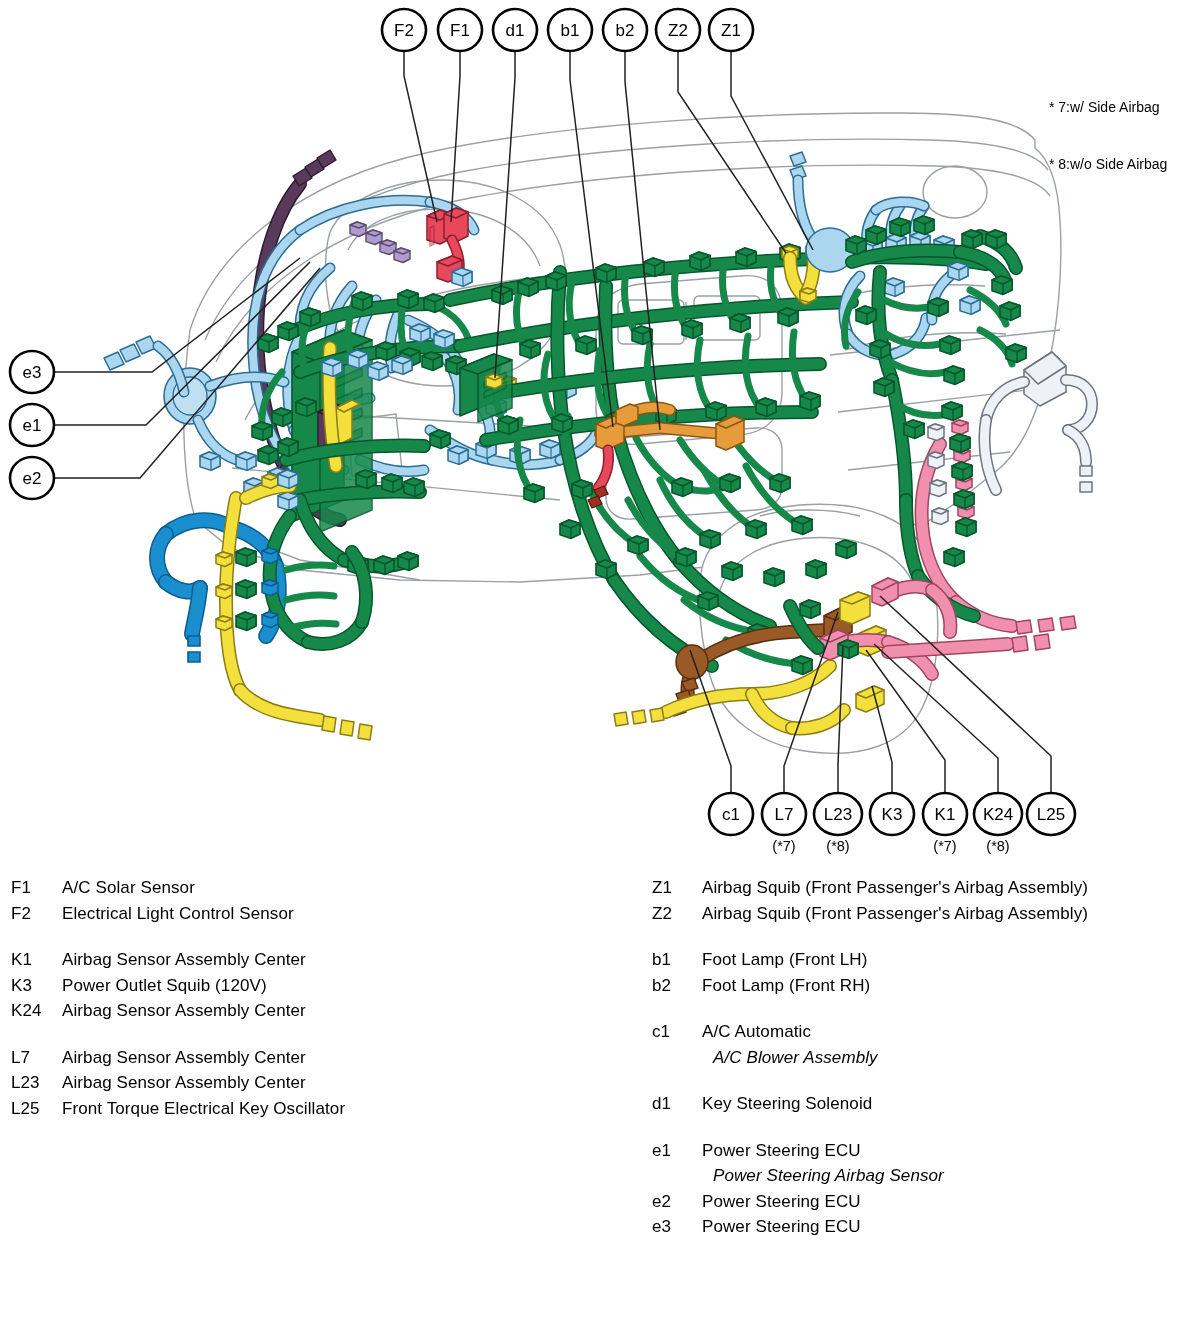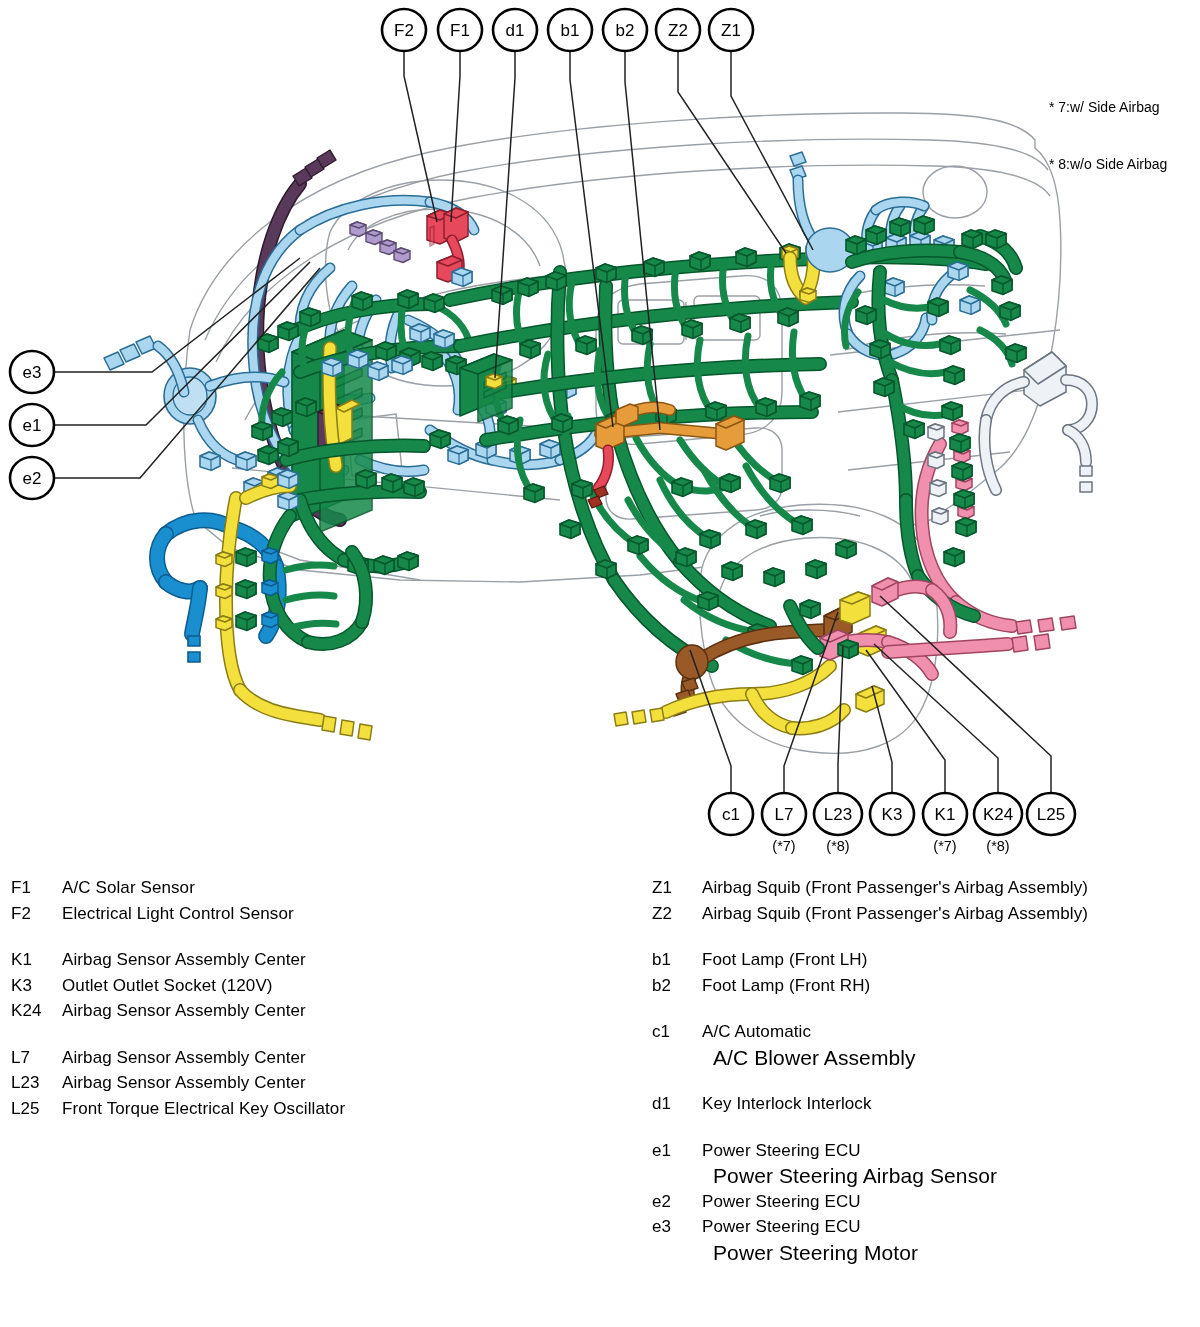--- a/index.html
+++ b/index.html
@@ -22,21 +22,21 @@
   .legend-col{position:absolute;top:0;}
   #legend-col-left{left:0px;width:620px;}
   #legend-col-right{left:640px;width:560px;}
   .legend-group{margin-bottom:21px;}
   .legend-row{display:flex;align-items:flex-start;height:25.5px;}
   .legend-code{
     width:62px;flex:0 0 62px;font-size:17px;line-height:25.5px;
     padding-left:11px;box-sizing:border-box;letter-spacing:.1px;
   }
   .legend-desc{font-size:17px;line-height:25.5px;letter-spacing:.1px;text-align:center;}
-  .legend-sub{padding-left:73px;font-size:21px;line-height:25.5px;height:25.5px;letter-spacing:.1px;}
+  .legend-sub{padding-left:73px;font-size:17px;line-height:25.5px;height:25.5px;letter-spacing:.1px;font-style:italic;}
   #legend-col-right .legend-code{padding-left:12px;}
 </style>
 </head>
 <body>
 
 <div id="diagram-area">
   <svg id="diagram-svg" viewBox="0 0 1200 875">
     <defs>
       <style>
         .bodyline{fill:none;stroke:#9aa0a6;stroke-width:1.4;}
@@ -1047,21 +1047,21 @@
           <div class="legend-desc">Electrical Light Control Sensor</div>
         </div>
       </div>
       <div class="legend-group">
         <div class="legend-row">
           <div class="legend-code">K1</div>
           <div class="legend-desc">Airbag Sensor Assembly Center</div>
         </div>
         <div class="legend-row">
           <div class="legend-code">K3</div>
-          <div class="legend-desc">Outlet Outlet Socket (120V)</div>
+          <div class="legend-desc">Power Outlet Squib (120V)</div>
         </div>
         <div class="legend-row">
           <div class="legend-code">K24</div>
           <div class="legend-desc">Airbag Sensor Assembly Center</div>
         </div>
       </div>
       <div class="legend-group">
         <div class="legend-row">
           <div class="legend-code">L7</div>
           <div class="legend-desc">Airbag Sensor Assembly Center</div>
@@ -1100,33 +1100,32 @@
       <div class="legend-group">
         <div class="legend-row">
           <div class="legend-code">c1</div>
           <div class="legend-desc">A/C Automatic</div>
         </div>
         <div class="legend-sub">A/C Blower Assembly</div>
       </div>
       <div class="legend-group">
         <div class="legend-row">
           <div class="legend-code">d1</div>
-          <div class="legend-desc">Key Interlock Interlock</div>
+          <div class="legend-desc">Key Steering Solenoid</div>
         </div>
       </div>
       <div class="legend-group">
         <div class="legend-row">
           <div class="legend-code">e1</div>
           <div class="legend-desc">Power Steering ECU</div>
         </div>
         <div class="legend-sub">Power Steering Airbag Sensor</div>
         <div class="legend-row">
           <div class="legend-code">e2</div>
           <div class="legend-desc">Power Steering ECU</div>
         </div>
         <div class="legend-row">
           <div class="legend-code">e3</div>
           <div class="legend-desc">Power Steering ECU</div>
         </div>
-        <div class="legend-sub">Power Steering Motor</div>
       </div>
     </div>
 </div>
 
 </body></html>

